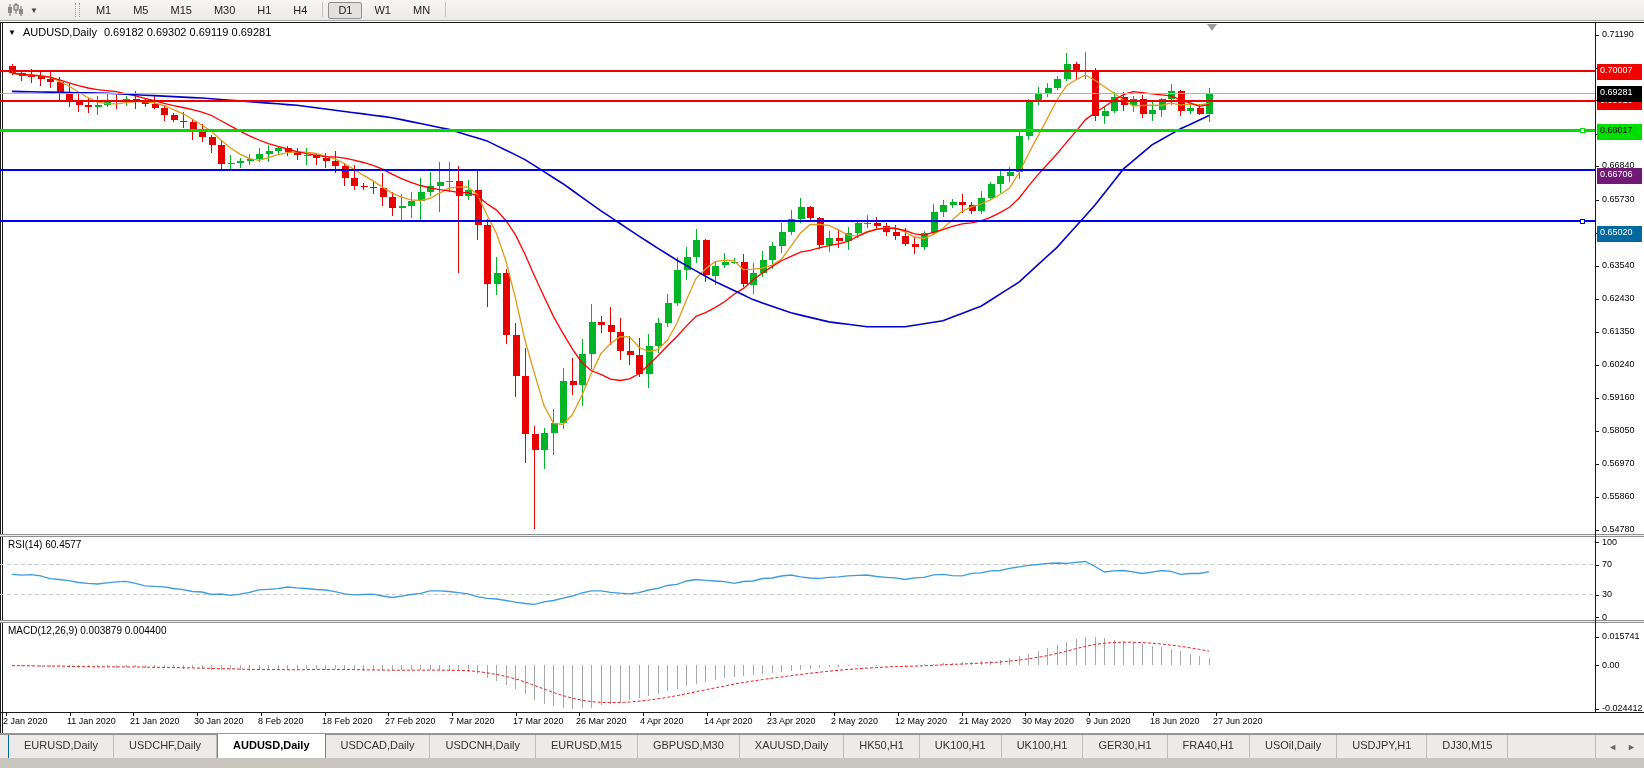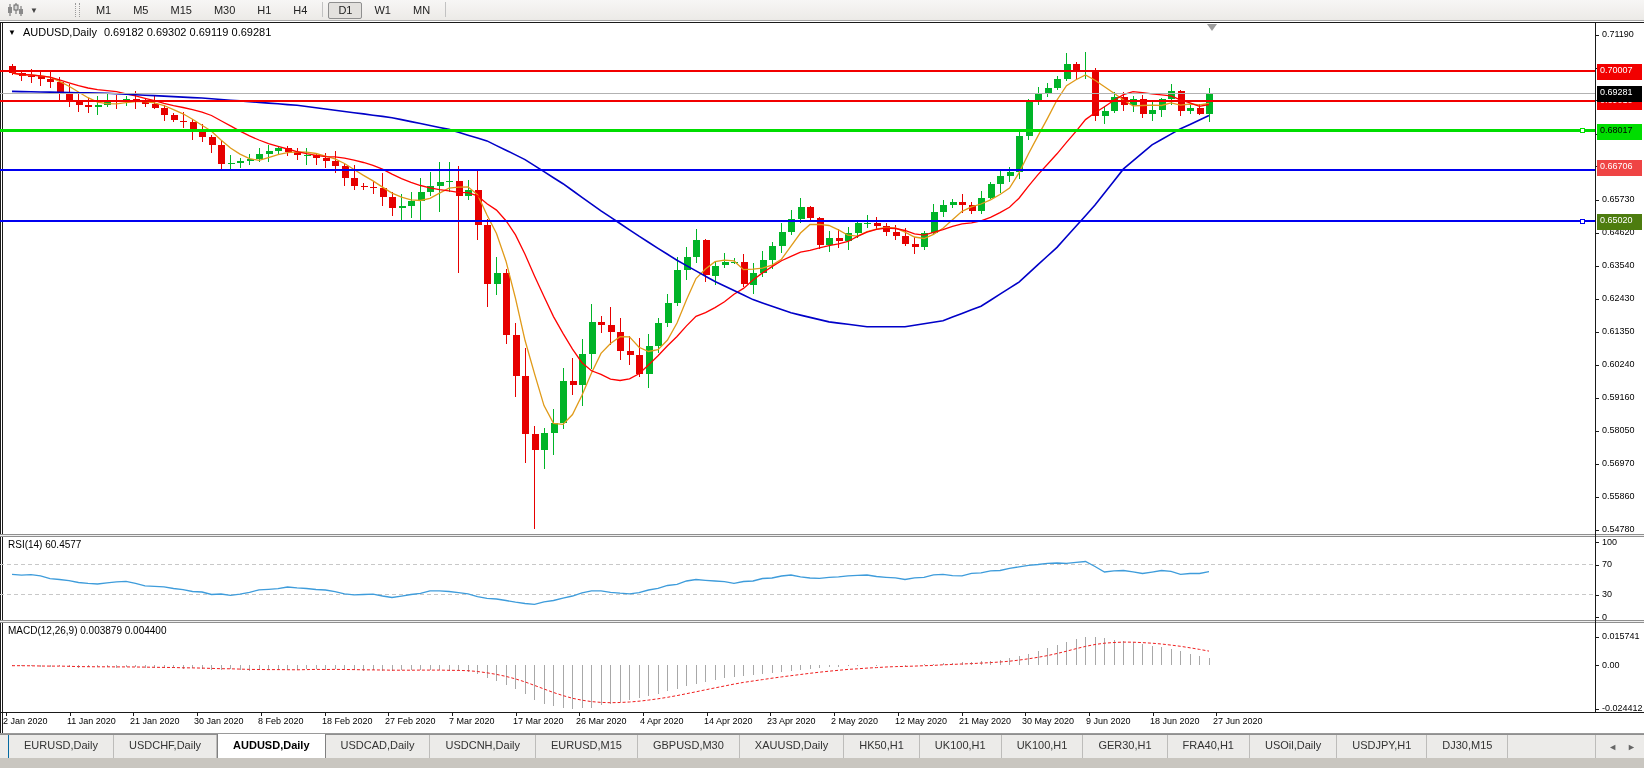--- a/index.html
+++ b/index.html
@@ -531,24 +531,24 @@
     <div class="tickmark" style="top:530px"></div>
     <div class="scale-label" style="top:524px">0.54780</div>
     <div class="hline" style="top:70px;width:1595px;height:2px;background:#f20000"></div>
     <div class="hline-box" style="top:64px;background:#f20000;color:#ffffff">0.70007</div>
     <div class="hline" style="top:100px;width:1595px;height:2px;background:#f20000"></div>
     <div class="hline-box" style="top:94px;background:#f20000;color:#ffffff">0.69010</div>
     <div class="hline" style="top:129px;width:1595px;height:3px;background:#00dd00"></div>
     <div class="handle" style="left:1580px;top:128px;border:1px solid #00dd00"></div>
     <div class="hline-box" style="top:124px;background:#00dd00;color:#000000">0.68017</div>
     <div class="hline" style="top:169px;width:1595px;height:2px;background:#0000f0"></div>
-    <div class="hline-box" style="top:160px;background:#ef4444;color:#ffffff">0.66706</div>
+    <div class="hline-box" style="top:168px;background:#701a75;color:#ffffff">0.66706</div>
     <div class="hline" style="top:220px;width:1595px;height:2px;background:#0000f0"></div>
     <div class="handle" style="left:1580px;top:219px;border:1px solid #0000f0"></div>
-    <div class="hline-box" style="top:214px;background:#4d7c0f;color:#ffffff">0.65020</div>
+    <div class="hline-box" style="top:226px;background:#0369a1;color:#ffffff">0.65020</div>
     <div class="hline" style="top:93px;width:1595px;height:1px;background:#b2b2b2"></div>
     <div class="hline-box" style="top:86px;background:#000000;color:#ffffff">0.69281</div>
     <div class="tickmark" style="top:542px"></div>
     <div class="scale-label" style="top:537px">100</div>
     <div class="tickmark" style="top:565px"></div>
     <div class="scale-label" style="top:559px">70</div>
     <div class="tickmark" style="top:595px"></div>
     <div class="scale-label" style="top:589px">30</div>
     <div class="tickmark" style="top:617px"></div>
     <div class="scale-label" style="top:612px">0</div>

